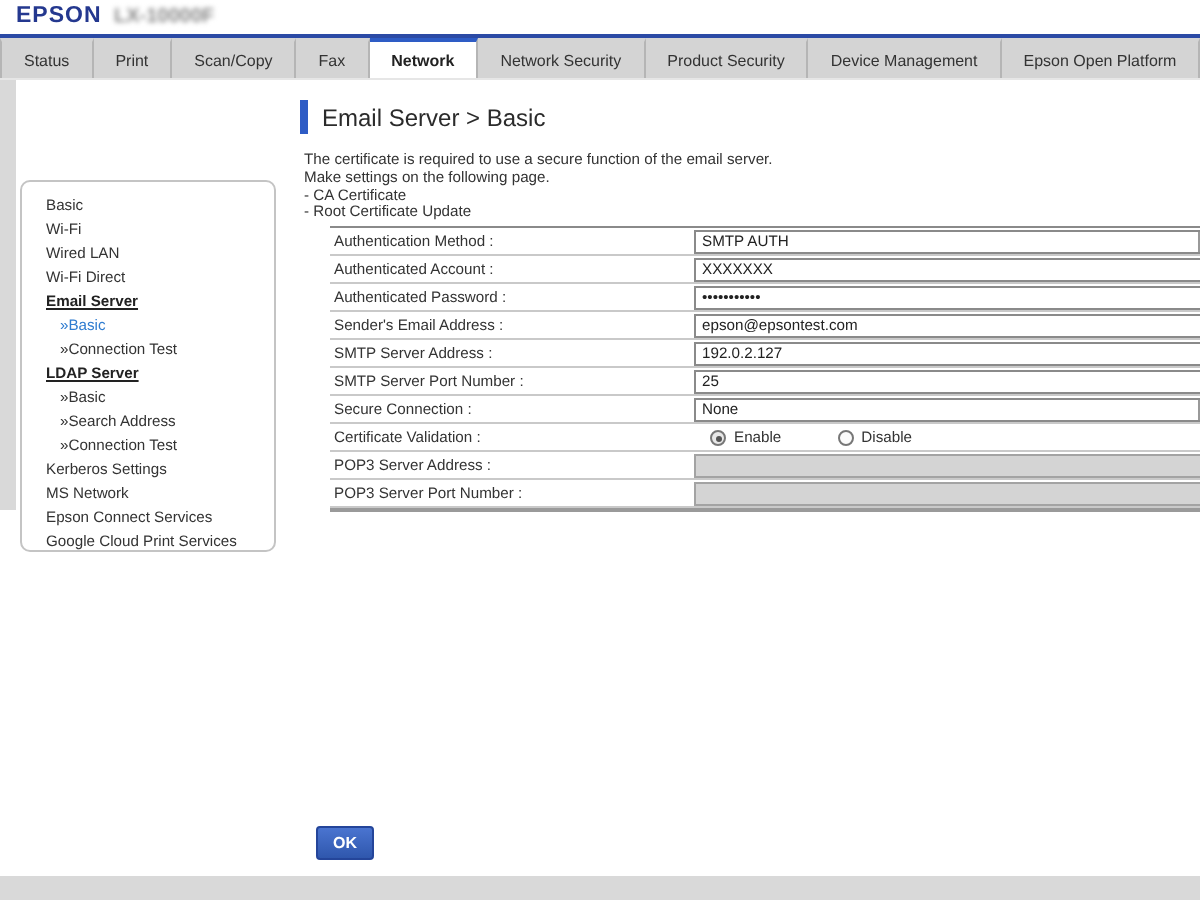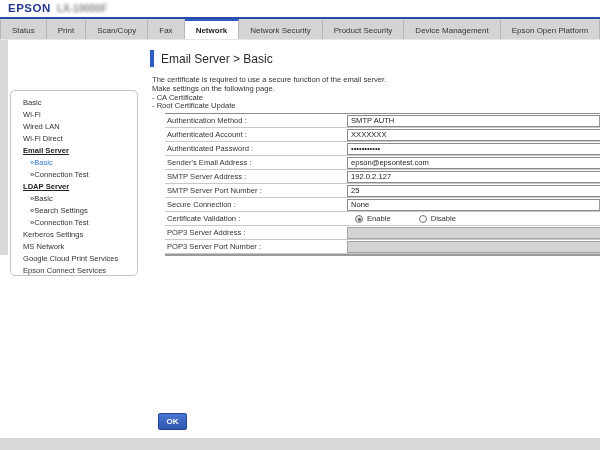--- a/index.html
+++ b/index.html
@@ -141,26 +141,26 @@
   <div class="sidebar">
     <div class="s-item">Basic</div>
     <div class="s-item">Wi-Fi</div>
     <div class="s-item">Wired LAN</div>
     <div class="s-item">Wi-Fi Direct</div>
     <div class="s-item s-section">Email Server</div>
     <div class="s-item s-sub s-active">»Basic</div>
     <div class="s-item s-sub">»Connection Test</div>
     <div class="s-item s-section">LDAP Server</div>
     <div class="s-item s-sub">»Basic</div>
-    <div class="s-item s-sub">»Search Settings</div>
+    <div class="s-item s-sub">»Search Address</div>
     <div class="s-item s-sub">»Connection Test</div>
     <div class="s-item">Kerberos Settings</div>
     <div class="s-item">MS Network</div>
+    <div class="s-item">Epson Connect Services</div>
     <div class="s-item">Google Cloud Print Services</div>
-    <div class="s-item">Epson Connect Services</div>
   </div>
 
   <div class="main">
 
     <div class="title-row">
       <div class="title-bar"></div>
       <div class="page-title">Email Server &gt; Basic</div>
     </div>
 
     <div class="desc">

